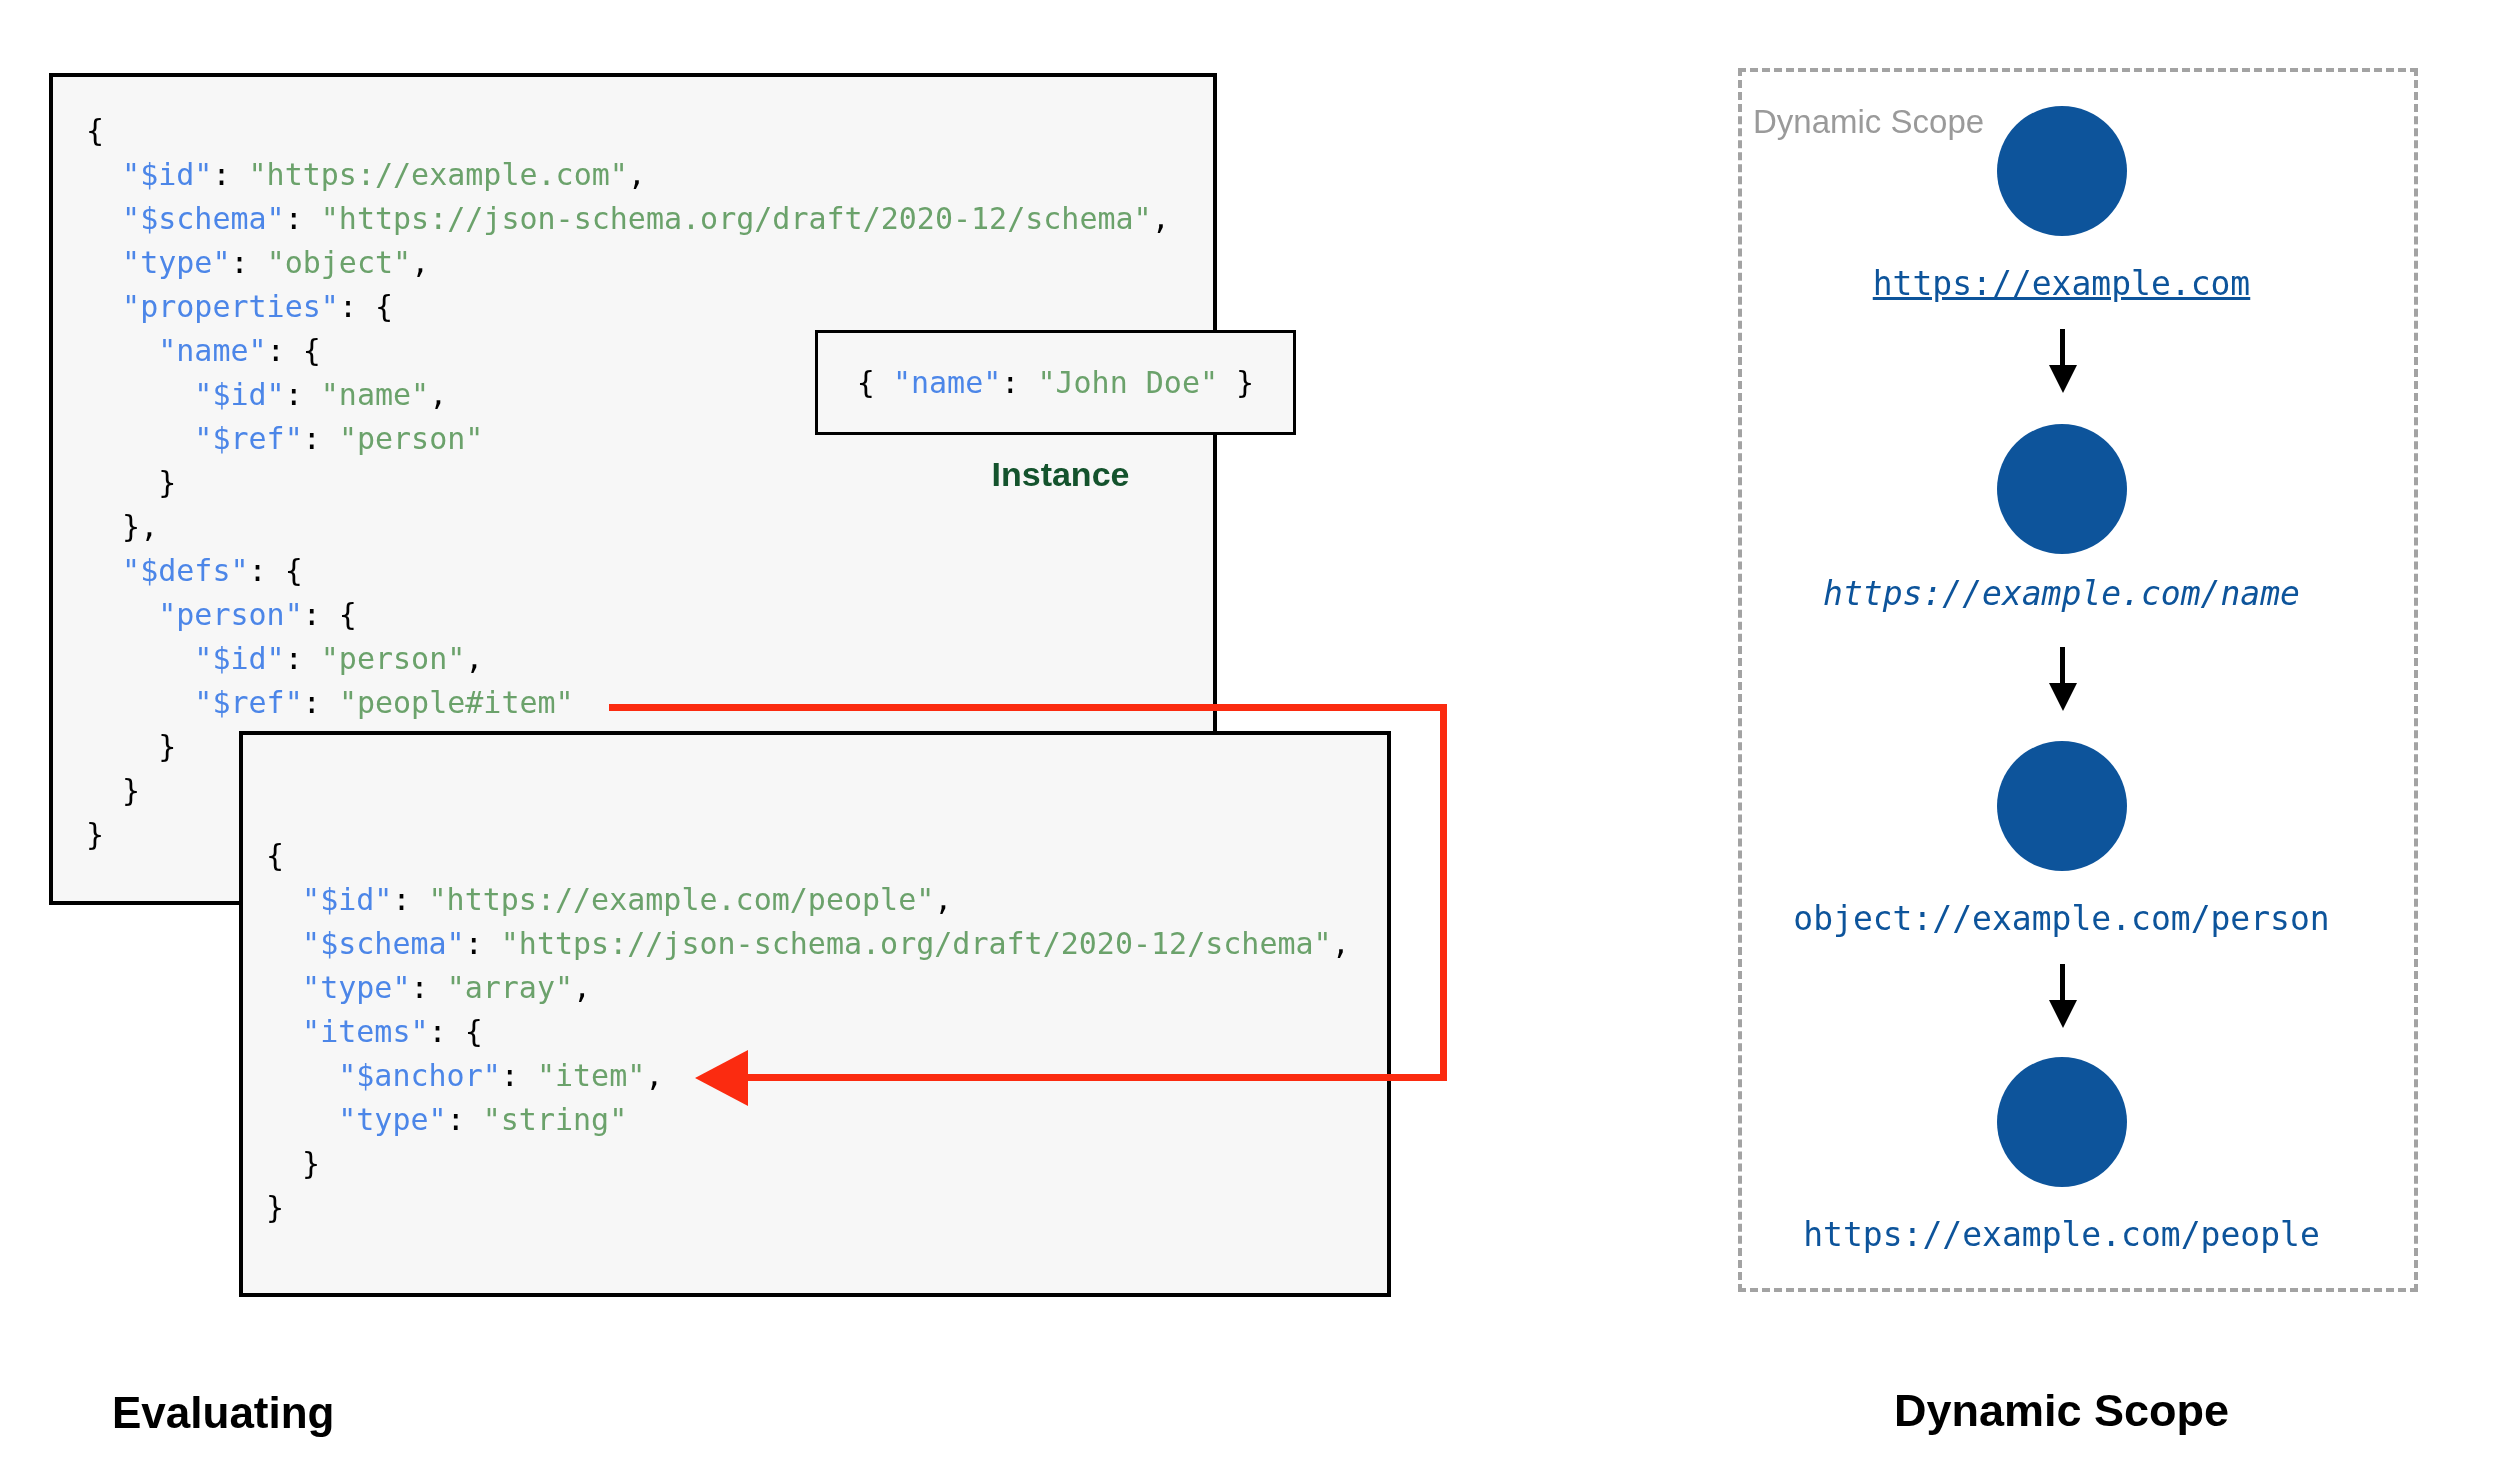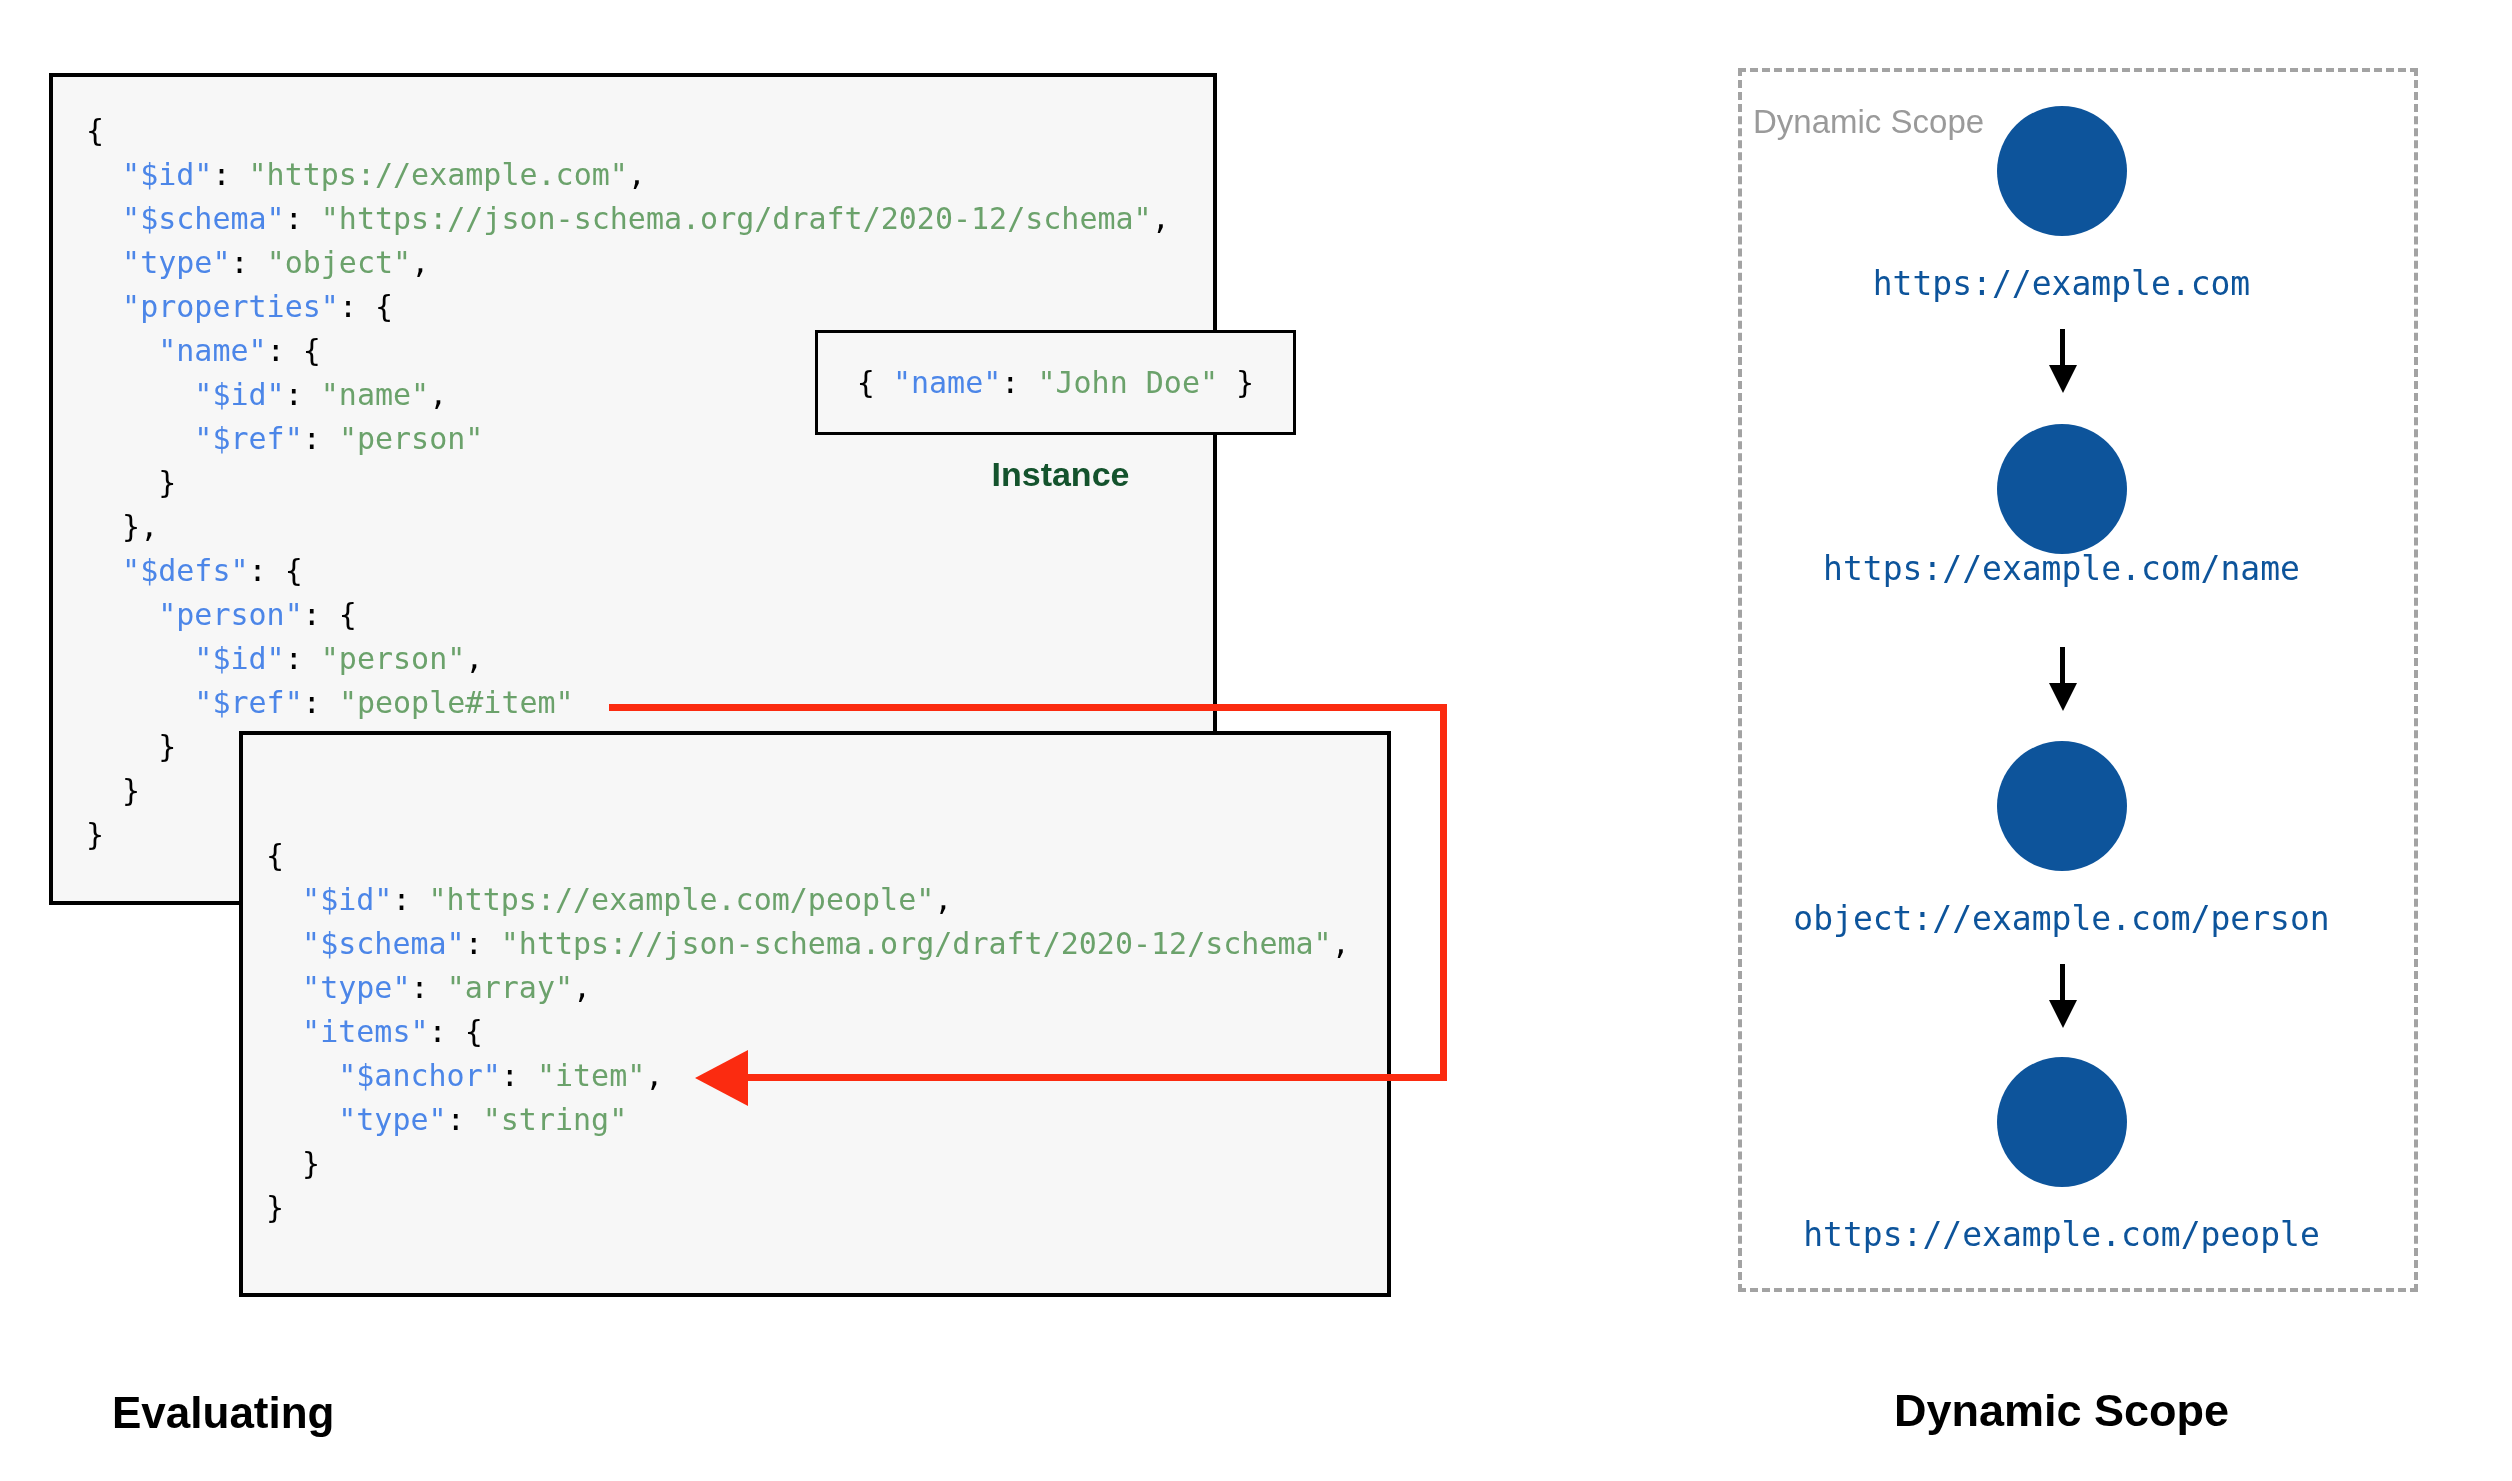--- a/index.html
+++ b/index.html
@@ -121,27 +121,27 @@
 
 <div class="red-seg" id="ref-arrow-top"></div>
 <div class="red-seg" id="ref-arrow-vertical"></div>
 <div class="red-seg" id="ref-arrow-bottom"></div>
 <div id="ref-arrowhead"></div>
 
 <div id="dynamic-scope-panel"></div>
 <div id="dynamic-scope-panel-label">Dynamic Scope</div>
 <div id="scope-nodes">
     <div class="scope-circle" style="top: 106px;"></div>
-    <div class="scope-url" style="top: 261px;">https://example.com</div>
+    <div class="scope-url" style="top: 261px; text-decoration: underline;">https://example.com</div>
     <div class="down-arrow">
       <div class="shaft" style="top: 329px;"></div>
       <div class="head" style="top: 365px;"></div>
     </div>
     <div class="scope-circle" style="top: 424px;"></div>
-    <div class="scope-url" style="top: 546px;">https://example.com/name</div>
+    <div class="scope-url" style="top: 571px; font-style: italic;">https://example.com/name</div>
     <div class="down-arrow">
       <div class="shaft" style="top: 647px;"></div>
       <div class="head" style="top: 683px;"></div>
     </div>
     <div class="scope-circle" style="top: 741px;"></div>
     <div class="scope-url" style="top: 896px;">object://example.com/person</div>
     <div class="down-arrow">
       <div class="shaft" style="top: 964px;"></div>
       <div class="head" style="top: 1000px;"></div>
     </div>

